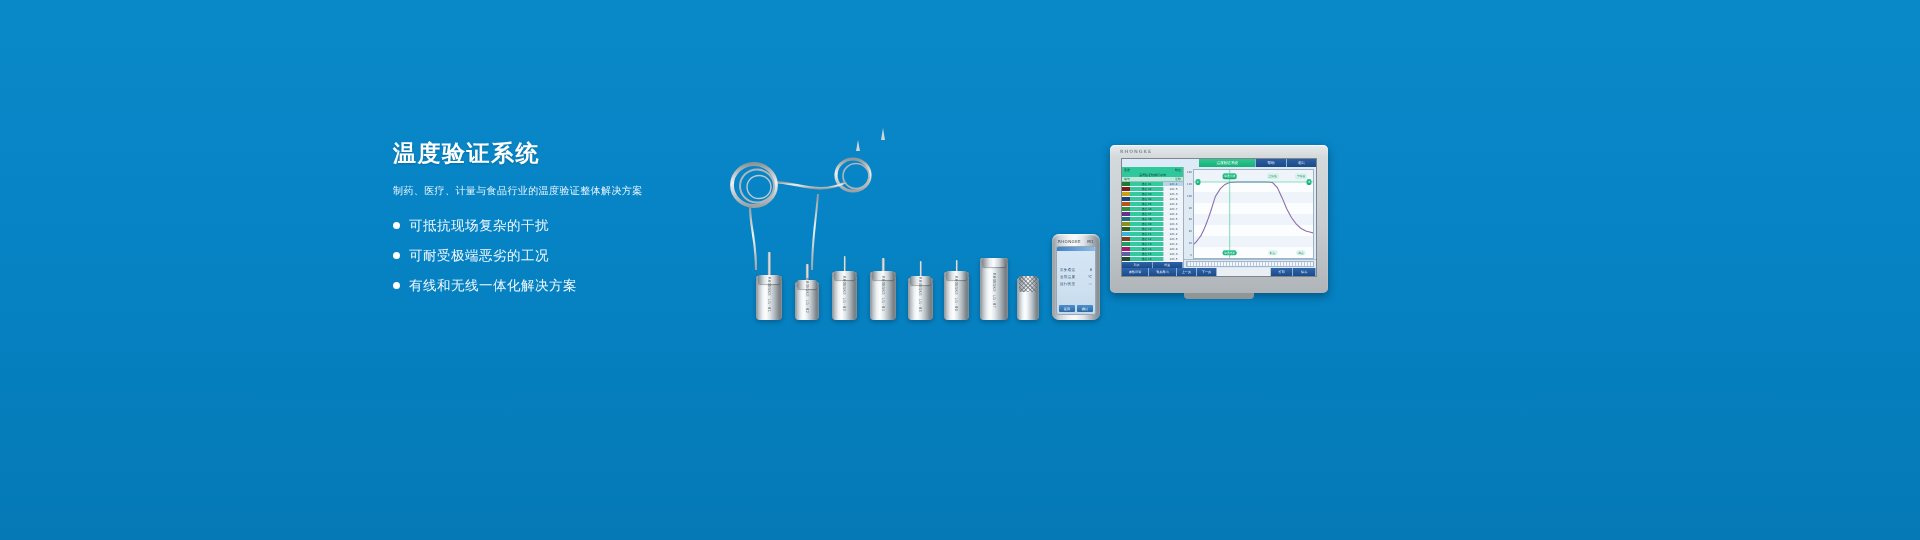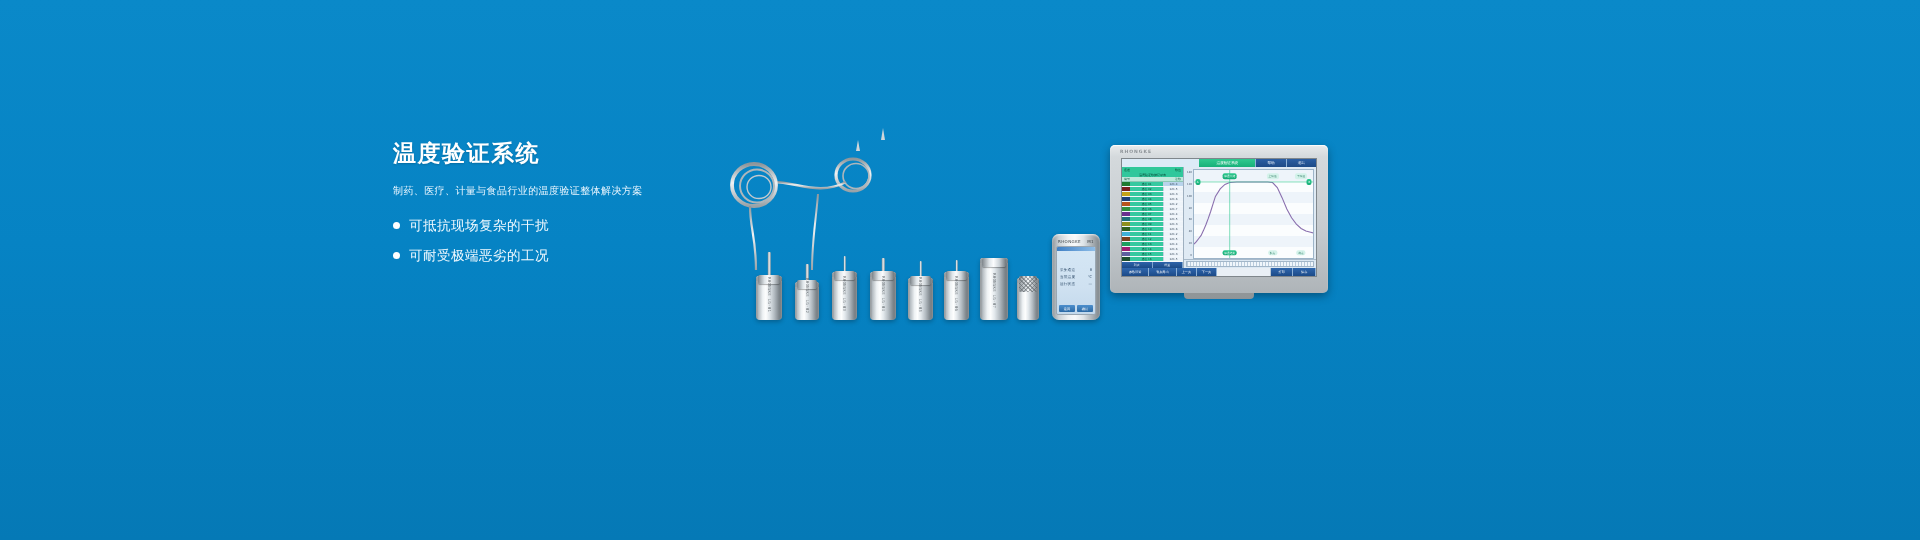--- a/index.html
+++ b/index.html
@@ -205,20 +205,24 @@
     <div class="title">温度验证系统</div>
     <div class="subtitle">制药、医疗、计量与食品行业的温度验证整体解决方案</div>
     <ul class="bullets">
       <li class="bullet">
         <span class="dot"></span>
         <span>可抵抗现场复杂的干扰</span>
       </li>
       <li class="bullet">
         <span class="dot"></span>
         <span>可耐受极端恶劣的工况</span>
+      </li>
+      <li class="bullet">
+        <span class="dot"></span>
+        <span>有线和无线一体化解决方案</span>
       </li>
     </ul>
   </div>
 
   <div class="scene">
 
     <svg class="wires" viewBox="0 0 560 200">
       <defs>
         <linearGradient id="wg" x1="0" y1="0" x2="0" y2="1">
           <stop offset="0%" stop-color="#8e969b"></stop>

